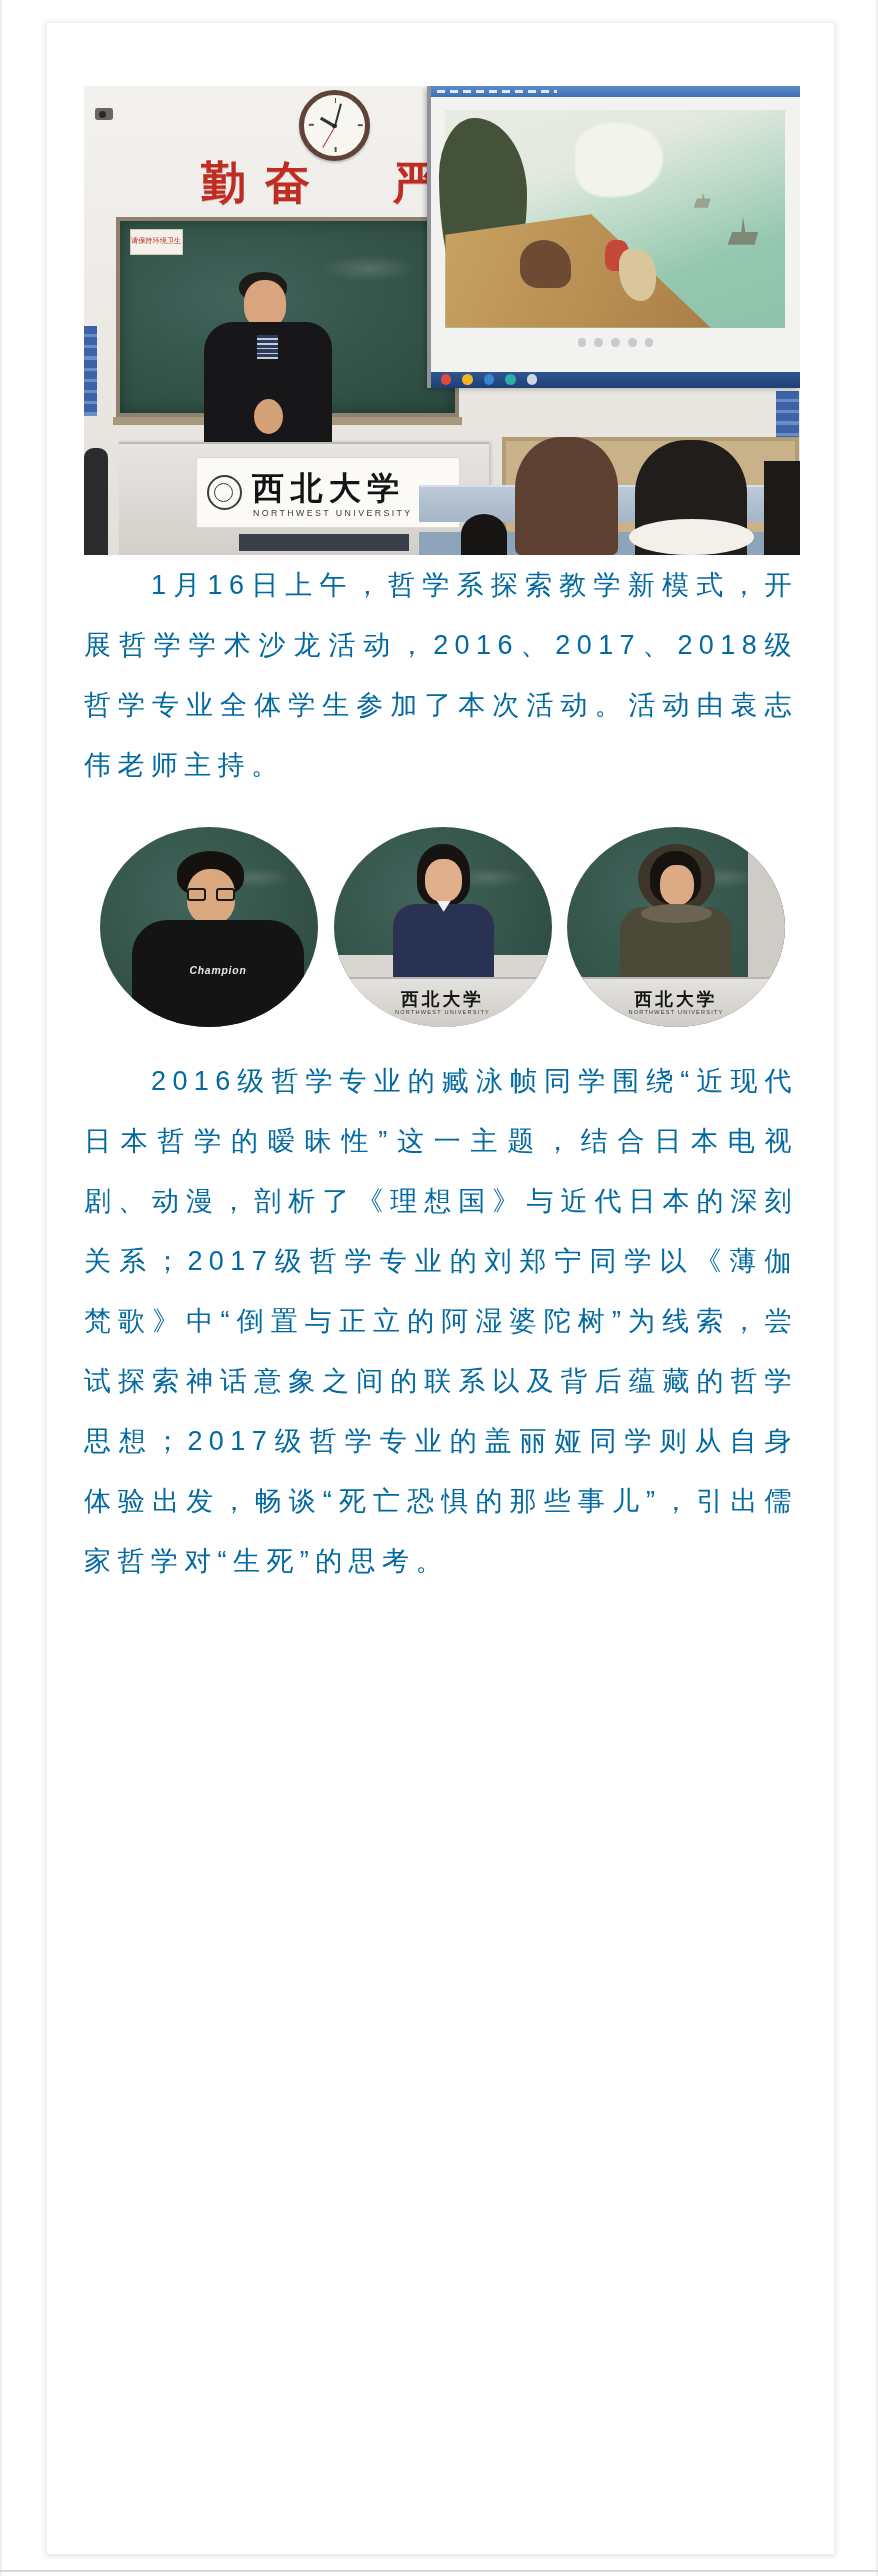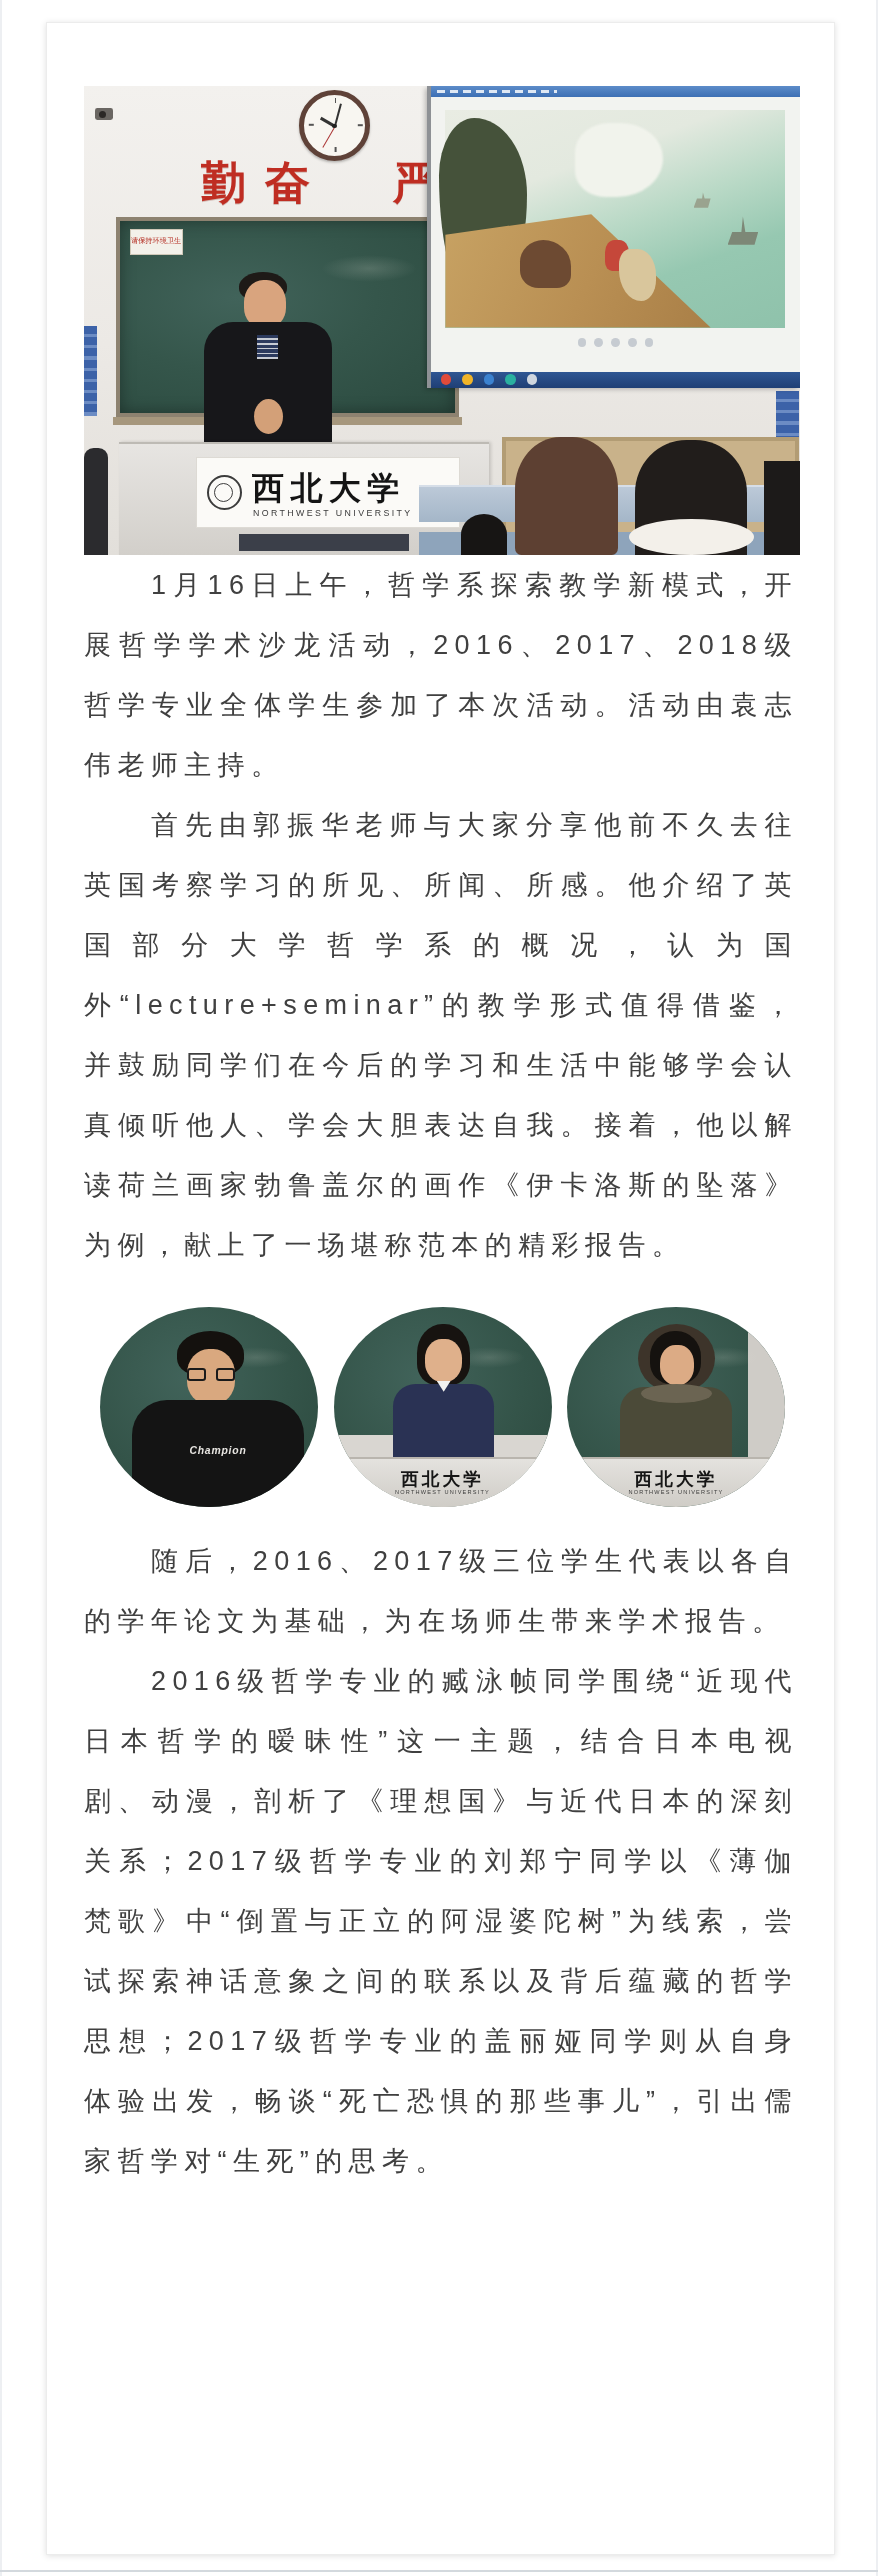--- a/index.html
+++ b/index.html
@@ -114,21 +114,21 @@
                   background:repeating-linear-gradient(#3c62a8 0 8px,#6c8cc4 8px 11.2px); }
   .poster-left { left:0; top:240px; width:13px; height:90px; z-index:1;
                  background:repeating-linear-gradient(#3c62a8 0 8px,#6c8cc4 8px 11.2px); }
 
   
   .day-badge { width:140px; height:73px; margin:5.6px auto 13.6px; background:#4049d2;
                color:#fff; font-size:43px; font-weight:700; display:flex;
                align-items:center; justify-content:center; }
 
   
-  .para { font-size:27px; line-height:60px; letter-spacing:6.4px; color:#404040;
+  .para { font-size:27px; line-height:60px; letter-spacing:6.4px; color:#0369a1;
           text-align:justify; text-indent:67px; }
 
   
   .photos-row { display:flex; justify-content:space-between; padding:32px 13px 24px 16px; }
   .circle { position:relative; width:218px; height:200px; border-radius:50%; overflow:hidden;
             background:radial-gradient(ellipse at 40% 35%, #41635a 0%, #345449 55%, #2b493e 100%); }
   .circle .smudge { left:55%; top:20%; width:72px; height:21px; border-radius:50%;
                     background:radial-gradient(rgba(230,230,220,.16), rgba(230,230,220,0) 70%); }
   .c-wall { left:0; bottom:0; width:100%; height:36%; background:#d9d6d1; }
   .c3-band { right:0; top:0; width:17%; height:100%; background:#cfccc7; }
@@ -253,21 +253,20 @@
     <div class="abs stu stu-left"></div>
     <div class="abs stu stu-small"></div>
     <div class="abs stu stu-brown"></div>
     <div class="abs stu stu-fur-hair"></div>
     <div class="abs stu stu-fur-collar"></div>
     <div class="abs stu stu-right"></div>
   </div>
 
 
   <p class="para">1月16日上午，哲学系探索教学新模式，开展哲学学术沙龙活动，2016、2017、2018级哲学专业全体学生参加了本次活动。活动由袁志伟老师主持。</p>
-  <p class="para">首先由郭振华老师与大家分享他前不久去往英国考察学习的所见、所闻、所感。他介绍了英国部分大学哲学系的概况，认为国外“lecture+seminar”的教学形式值得借鉴，并鼓励同学们在今后的学习和生活中能够学会认真倾听他人、学会大胆表达自我。接着，他以解读荷兰画家勃鲁盖尔的画作《伊卡洛斯的坠落》为例，献上了一场堪称范本的精彩报告。</p>
 
   <div class="photos-row">
 
     <div class="circle">
       <div class="abs smudge"></div>
       <div class="abs c1-hair"></div>
       <div class="abs c1-face"></div>
       <div class="abs c1-glasses">
           <b></b>
           <b></b>
@@ -300,16 +299,15 @@
       <div class="abs c3-face"></div>
       <div class="abs c3-body"></div>
       <div class="abs c3-fur-collar"></div>
       <div class="abs pod-mini">
         <div class="ttl">西北大学</div>
         <div class="sub">NORTHWEST UNIVERSITY</div>
       </div>
     </div>
   </div>
 
-  <p class="para">随后，2016、2017级三位学生代表以各自的学年论文为基础，为在场师生带来学术报告。</p>
   <p class="para">2016级哲学专业的臧泳帧同学围绕“近现代日本哲学的暧昧性”这一主题，结合日本电视剧、动漫，剖析了《理想国》与近代日本的深刻关系；2017级哲学专业的刘郑宁同学以《薄伽梵歌》中“倒置与正立的阿湿婆陀树”为线索，尝试探索神话意象之间的联系以及背后蕴藏的哲学思想；2017级哲学专业的盖丽娅同学则从自身体验出发，畅谈“死亡恐惧的那些事儿”，引出儒家哲学对“生死”的思考。</p>
 </div>
 
 
 </body></html>

